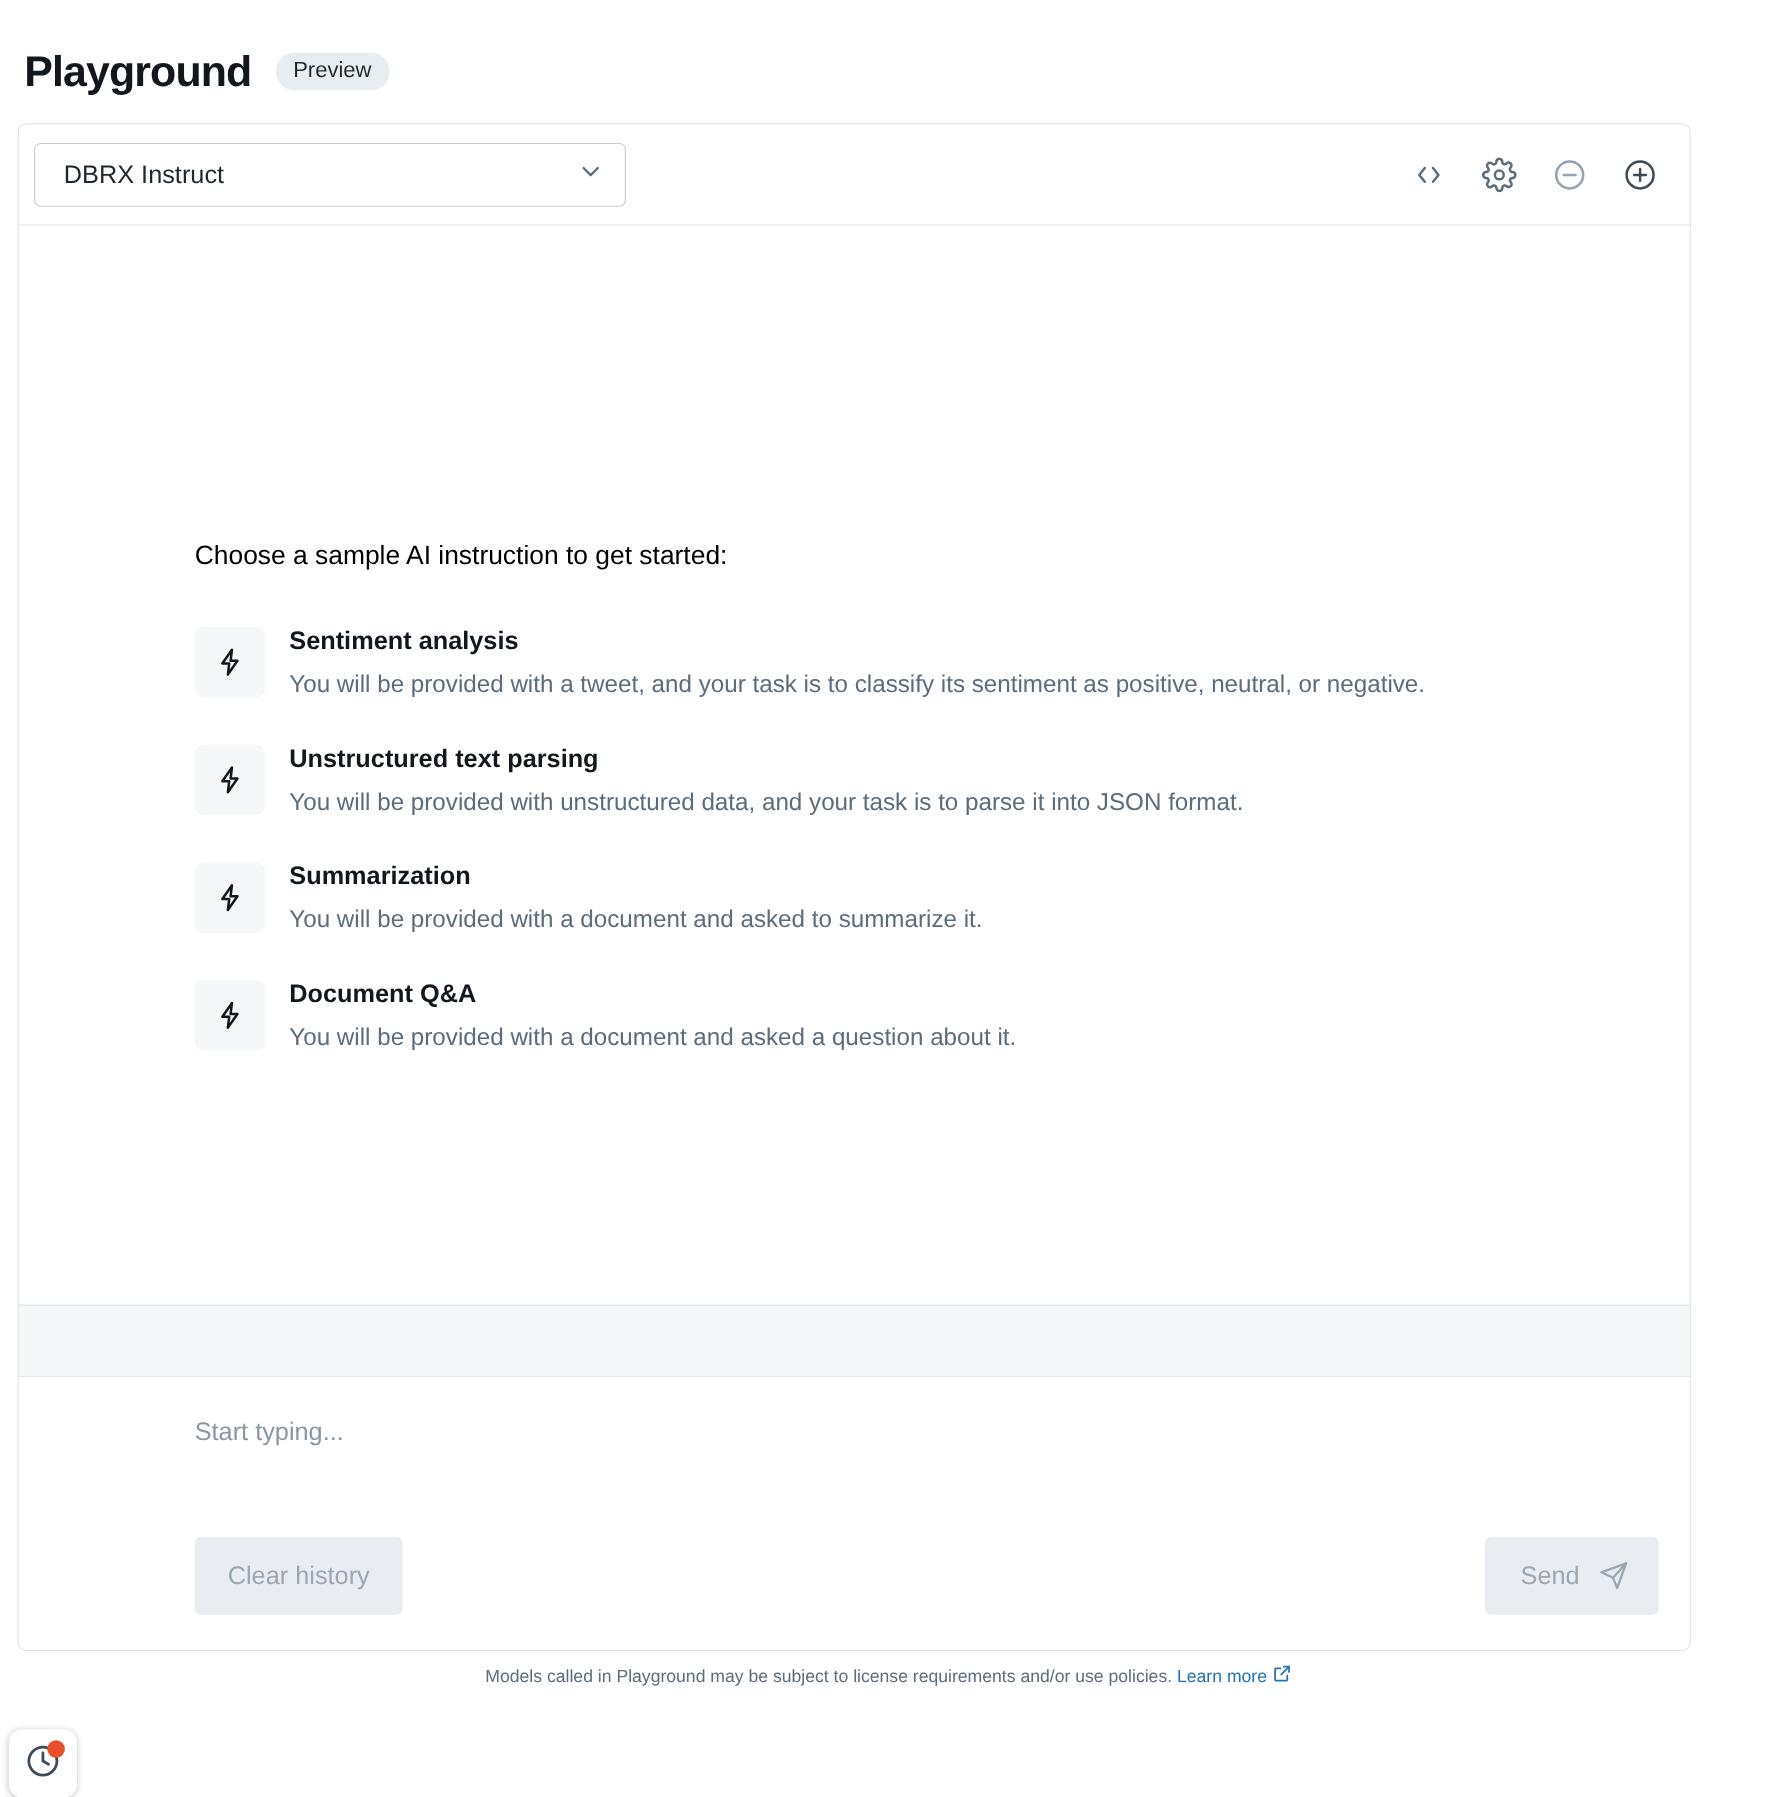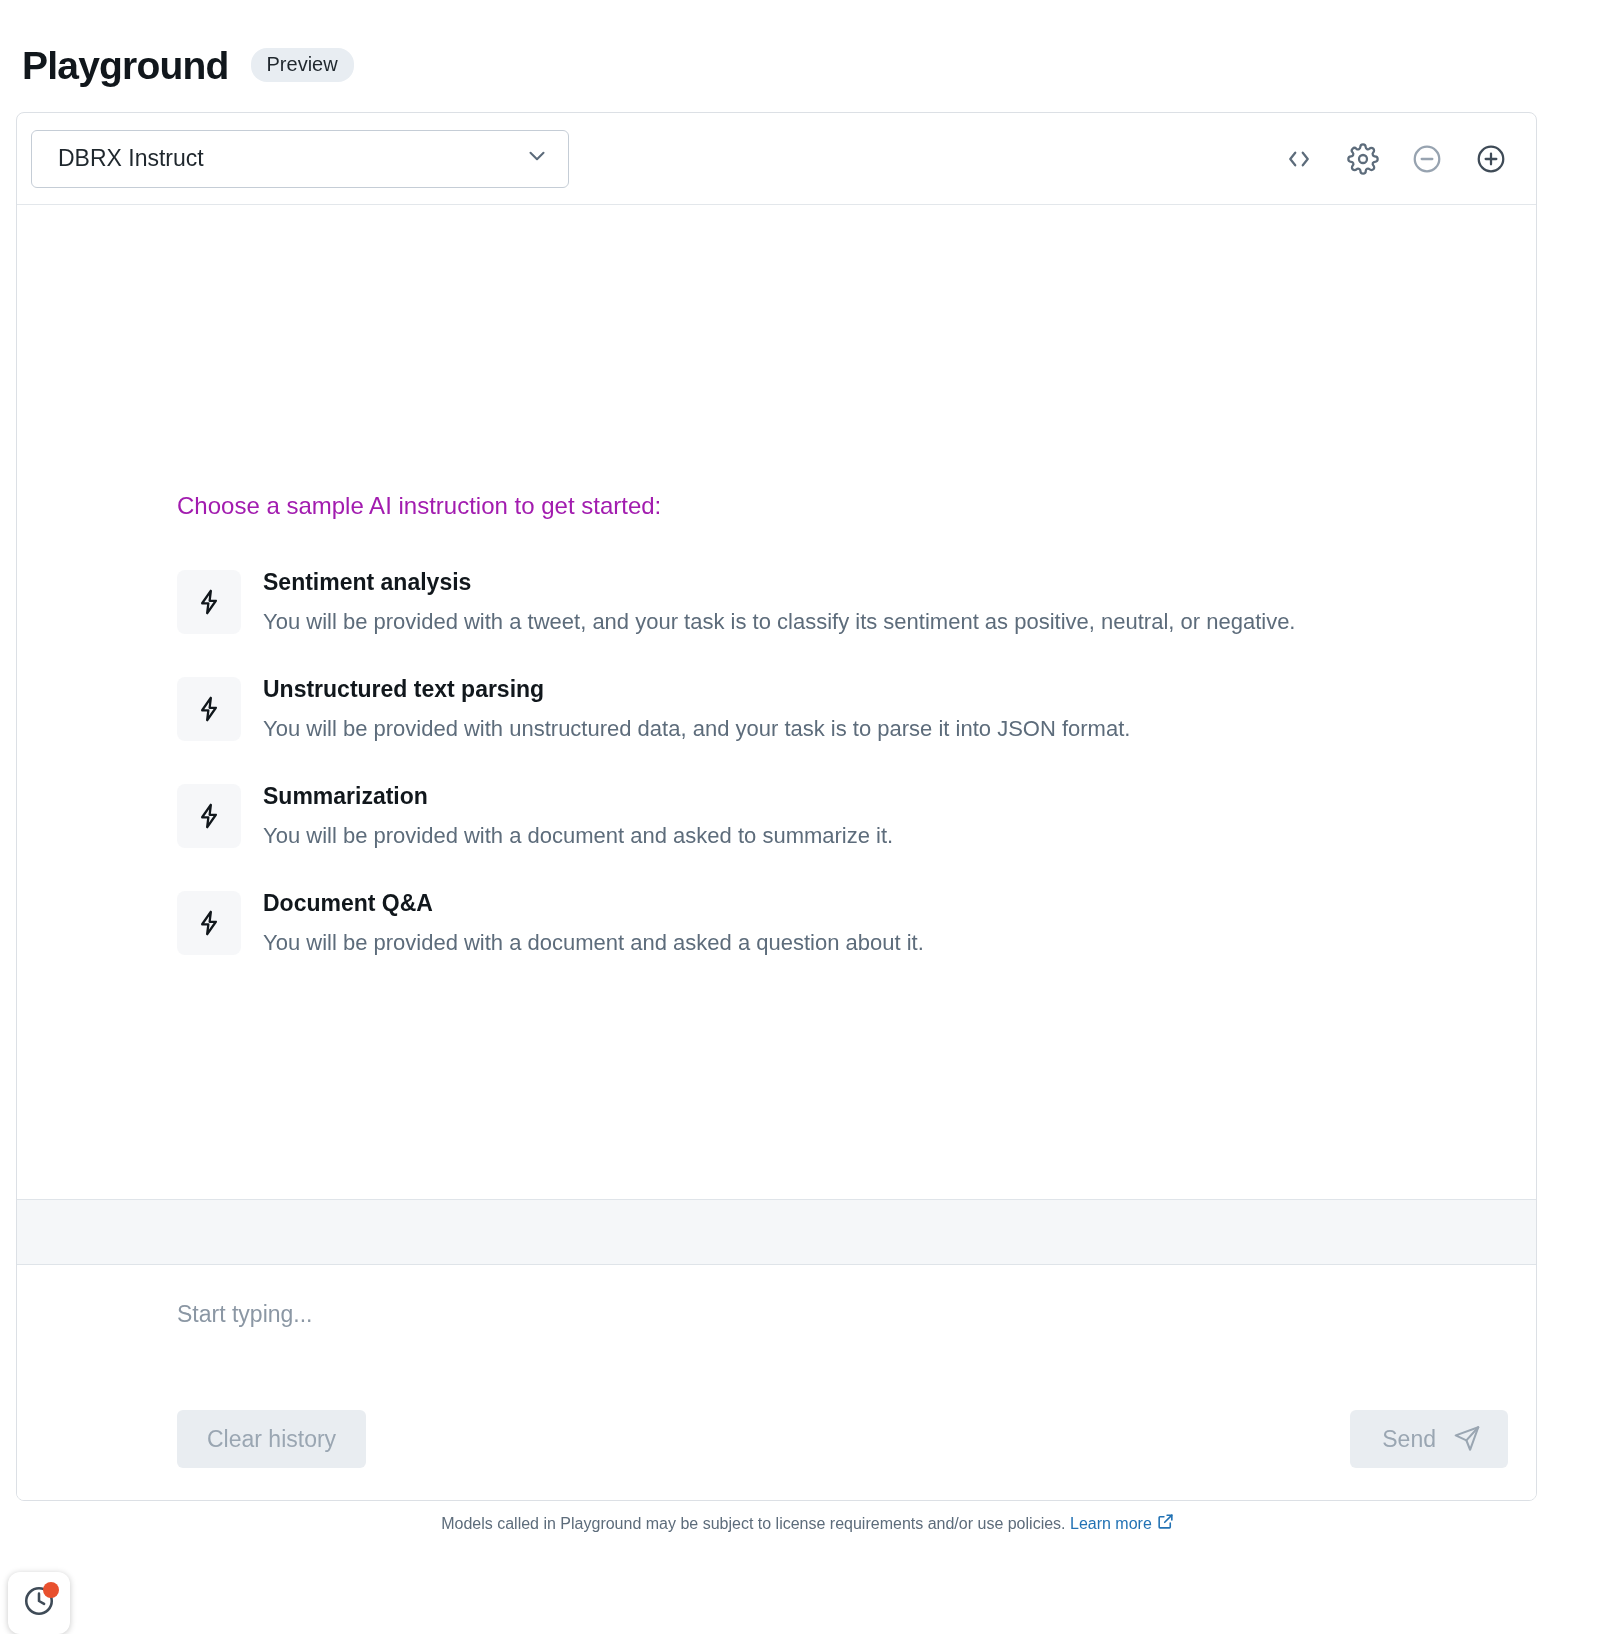--- a/index.html
+++ b/index.html
@@ -94,21 +94,21 @@
     overflow: hidden;
   }
   .samples-wrap {
     position: absolute;
     left: 160px;
     top: 287px;
     width: 1220px;
   }
   .samples-heading {
     font-size: 24px;
-    color: #a21caf;
+    color: #000000;
     margin-bottom: 46px;
   }
   .sample-item {
     display: flex;
     gap: 22px;
     margin-bottom: 36px;
     cursor: pointer;
     align-items: center;
   }
   .sample-icon {
@@ -176,21 +176,21 @@
     align-items: center;
     margin-top: 82px;
   }
   .btn {
     border: none;
     border-radius: 6px;
     background: #e9edf1;
     color: #9aa6b2;
     font-size: 23px;
     font-family: "Liberation Sans", sans-serif;
-    height: 58px;
+    height: 71px;
     padding: 0 30px;
     display: flex;
     align-items: center;
     gap: 16px;
     cursor: default;
   }
   .btn-send { margin-left: auto; padding: 0 26px 0 32px; }
 
   
   .footer-note {

